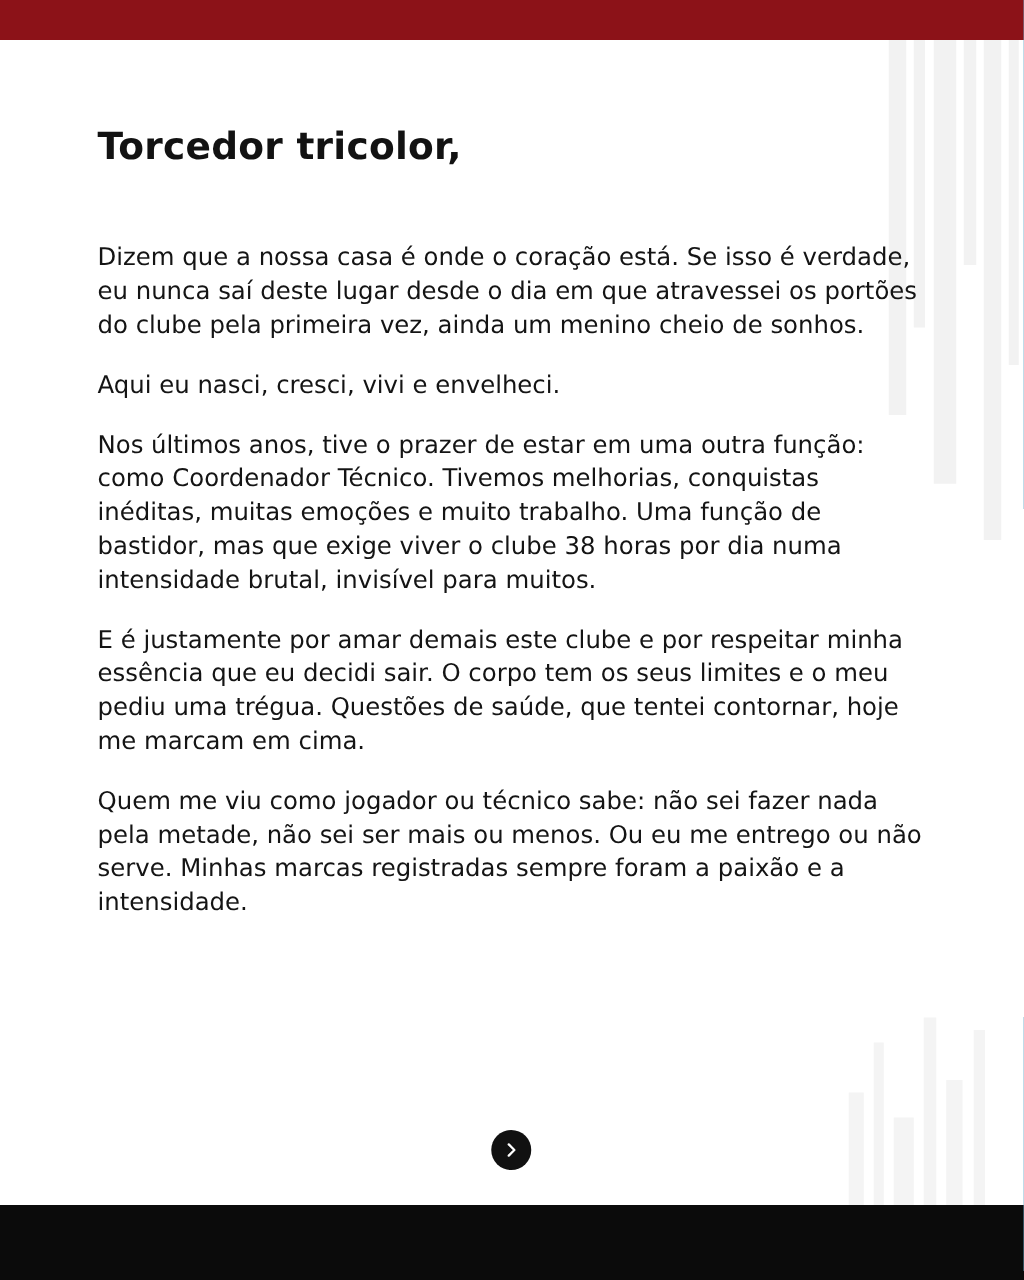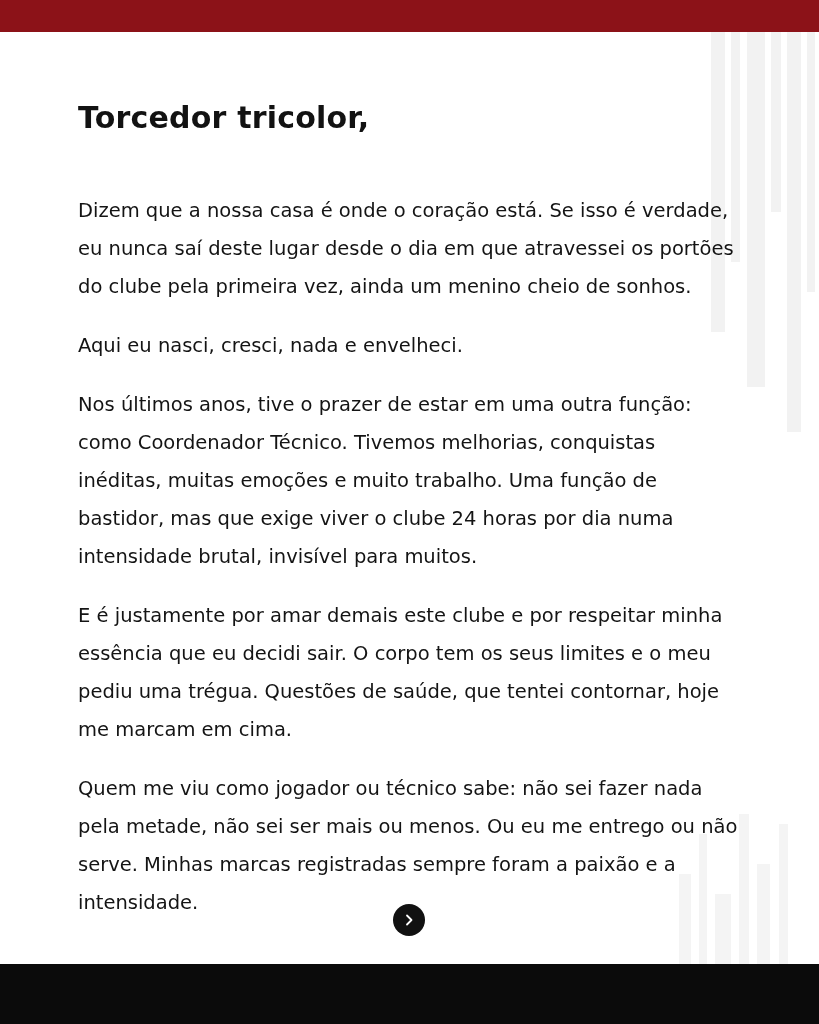--- a/index.html
+++ b/index.html
@@ -95,21 +95,21 @@
     font-family: "DejaVu Sans", sans-serif;
   }
 
   .body-text {
     position: absolute;
     left: 78px;
     top: 160px;
     width: 660px;
     color: #141414;
     font-size: 19.5px;
-    line-height: 38px;
+    line-height: 27px;
     font-family: "DejaVu Sans", sans-serif;
   }
 
   .body-text p {
     margin: 0 0 21px 0;
   }
   .body-text p:last-child {
     margin-bottom: 0;
   }
 
@@ -157,22 +157,22 @@
         <div class="bar" style="left: 198px; width: 13px; height: 100px;"></div>
         <div class="bar" style="left: 220px; width: 9px; height: 140px;"></div>
       </div>
 
     <div class="content">
 
       <div class="title">Torcedor tricolor,</div>
 
       <div class="body-text">
         <p>Dizem que a nossa casa é onde o coração está. Se isso é verdade, eu nunca saí deste lugar desde o dia em que atravessei os portões do clube pela primeira vez, ainda um menino cheio de sonhos.</p>
-        <p>Aqui eu nasci, cresci, nada e envelheci.</p>
-        <p>Nos últimos anos, tive o prazer de estar em uma outra função: como Coordenador Técnico. Tivemos melhorias, conquistas inéditas, muitas emoções e muito trabalho. Uma função de bastidor, mas que exige viver o clube 24 horas por dia numa intensidade brutal, invisível para muitos.</p>
+        <p>Aqui eu nasci, cresci, vivi e envelheci.</p>
+        <p>Nos últimos anos, tive o prazer de estar em uma outra função: como Coordenador Técnico. Tivemos melhorias, conquistas inéditas, muitas emoções e muito trabalho. Uma função de bastidor, mas que exige viver o clube 38 horas por dia numa intensidade brutal, invisível para muitos.</p>
         <p>E é justamente por amar demais este clube e por respeitar minha essência que eu decidi sair. O corpo tem os seus limites e o meu pediu uma trégua. Questões de saúde, que tentei contornar, hoje me marcam em cima.</p>
         <p>Quem me viu como jogador ou técnico sabe: não sei fazer nada pela metade, não sei ser mais ou menos. Ou eu me entrego ou não serve. Minhas marcas registradas sempre foram a paixão e a intensidade.</p>
       </div>
 
       <button class="next-button">
         <span>
           <svg width="14" height="14" viewBox="0 0 14 14" aria-hidden="true">
             <path d="M5 2.5 L9.5 7 L5 11.5" fill="none" stroke="#ffffff" stroke-width="1.8" stroke-linecap="round" stroke-linejoin="round"></path>
           </svg>
         </span>

